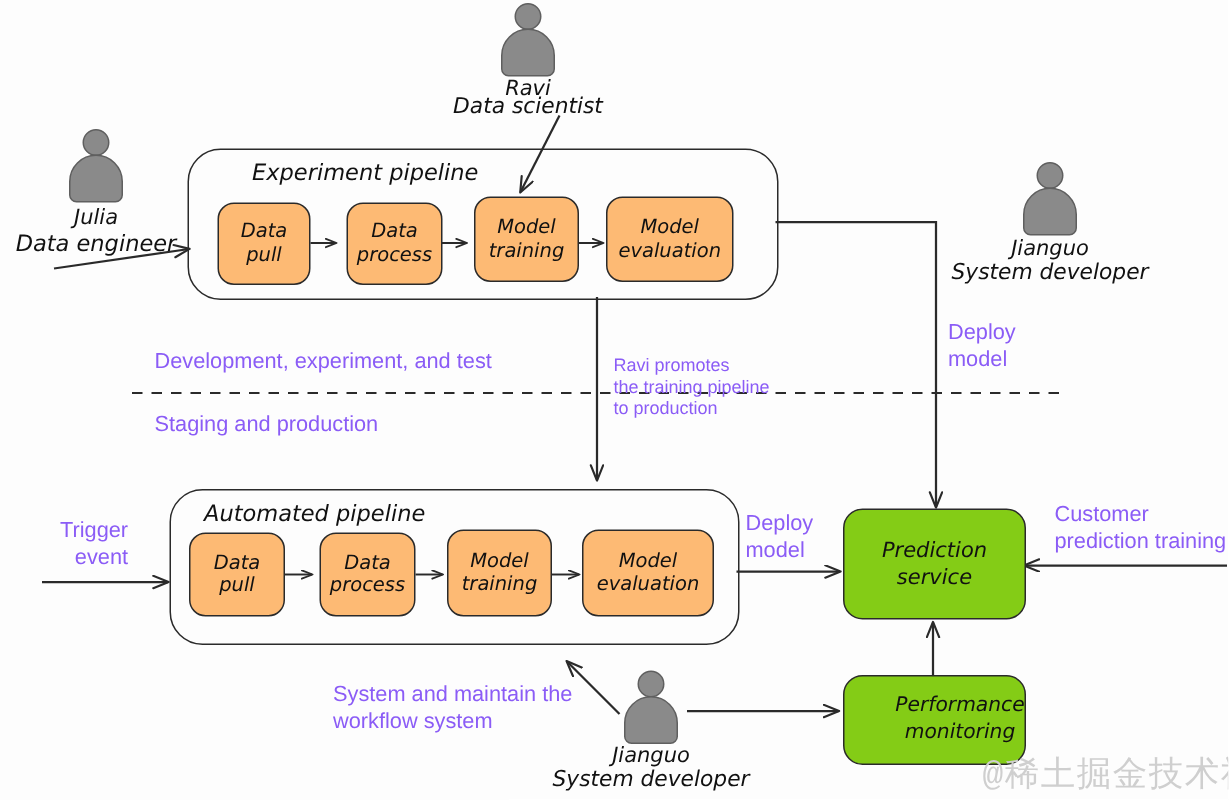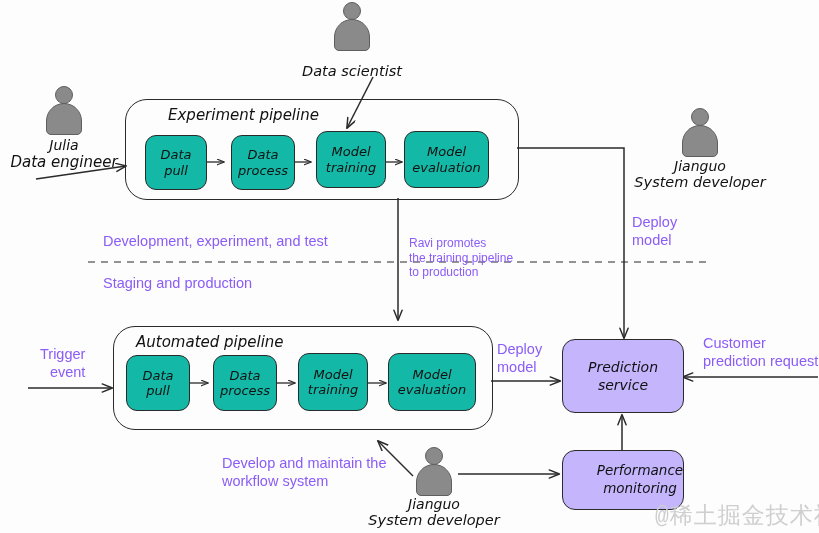--- a/index.html
+++ b/index.html
@@ -42,37 +42,37 @@
     font-family: "DejaVu Sans", sans-serif;
     font-style: italic;
     color: #111;
     white-space: nowrap;
   }
   
   .stage {
     position: absolute;
     border: 1.5px solid #2a2a2a;
     border-radius: 11px;
-    background: #14b8a6;
+    background: #fdba74;
     display: flex;
     align-items: center;
     justify-content: center;
     text-align: center;
     font-family: "DejaVu Sans", sans-serif;
     font-style: italic;
     font-size: 13px;
     color: #111;
     line-height: 1.18;
     box-sizing: border-box;
   }
   .node {
     position: absolute;
     border: 1.5px solid #2a2a2a;
     border-radius: 13px;
-    background: #c4b5fd;
+    background: #84cc16;
     display: flex;
     align-items: center;
     justify-content: center;
     text-align: center;
     font-family: "DejaVu Sans", sans-serif;
     font-style: italic;
     font-size: 14px;
     color: #111;
     line-height: 1.3;
     box-sizing: border-box;
@@ -174,20 +174,21 @@
     <div class="head"></div>
     <div class="body"></div>
   </div>
   <div class="person-label" style="left:4px; top:136px; width:120px; font-size:14px;">Julia</div>
   <div class="person-label" style="left:0px; top:153px; width:128px; font-size:15px;">Data engineer</div>
 
   <div class="person" style="left:332px; top:2px;">
     <div class="head"></div>
     <div class="body"></div>
   </div>
+  <div class="person-label" style="left:292px; top:50px; width:120px; font-size:14px;">Ravi</div>
   <div class="person-label" style="left:283px; top:62px; width:138px; font-size:14.5px;">Data scientist</div>
 
   <div class="person" style="left:680px; top:108px;">
     <div class="head"></div>
     <div class="body"></div>
   </div>
   <div class="person-label" style="left:640px; top:157px; width:120px; font-size:14px;">Jianguo</div>
   <div class="person-label" style="left:623px; top:173px; width:154px; font-size:14.5px;">System developer</div>
 
   <div class="person" style="left:414px; top:447px;">
@@ -286,23 +287,23 @@
     <div>model</div>
   </div>
 
   <div class="print" style="left:497px; top:341px; font-size:14.5px;">
     <div>Deploy</div>
     <div>model</div>
   </div>
 
   <div class="print" style="left:703px; top:335px; font-size:14.5px;">
     <div>Customer</div>
-    <div>prediction request</div>
+    <div>prediction training</div>
   </div>
 
   <div class="print" style="left:222px; top:455px; font-size:14.5px;">
-    <div>Develop and maintain the</div>
+    <div>System and maintain the</div>
     <div>workflow system</div>
   </div>
 
   <div class="watermark" style="left:655px; top:500px;">@稀土掘金技术社区</div>
 
 </div>
 
 </body></html>

